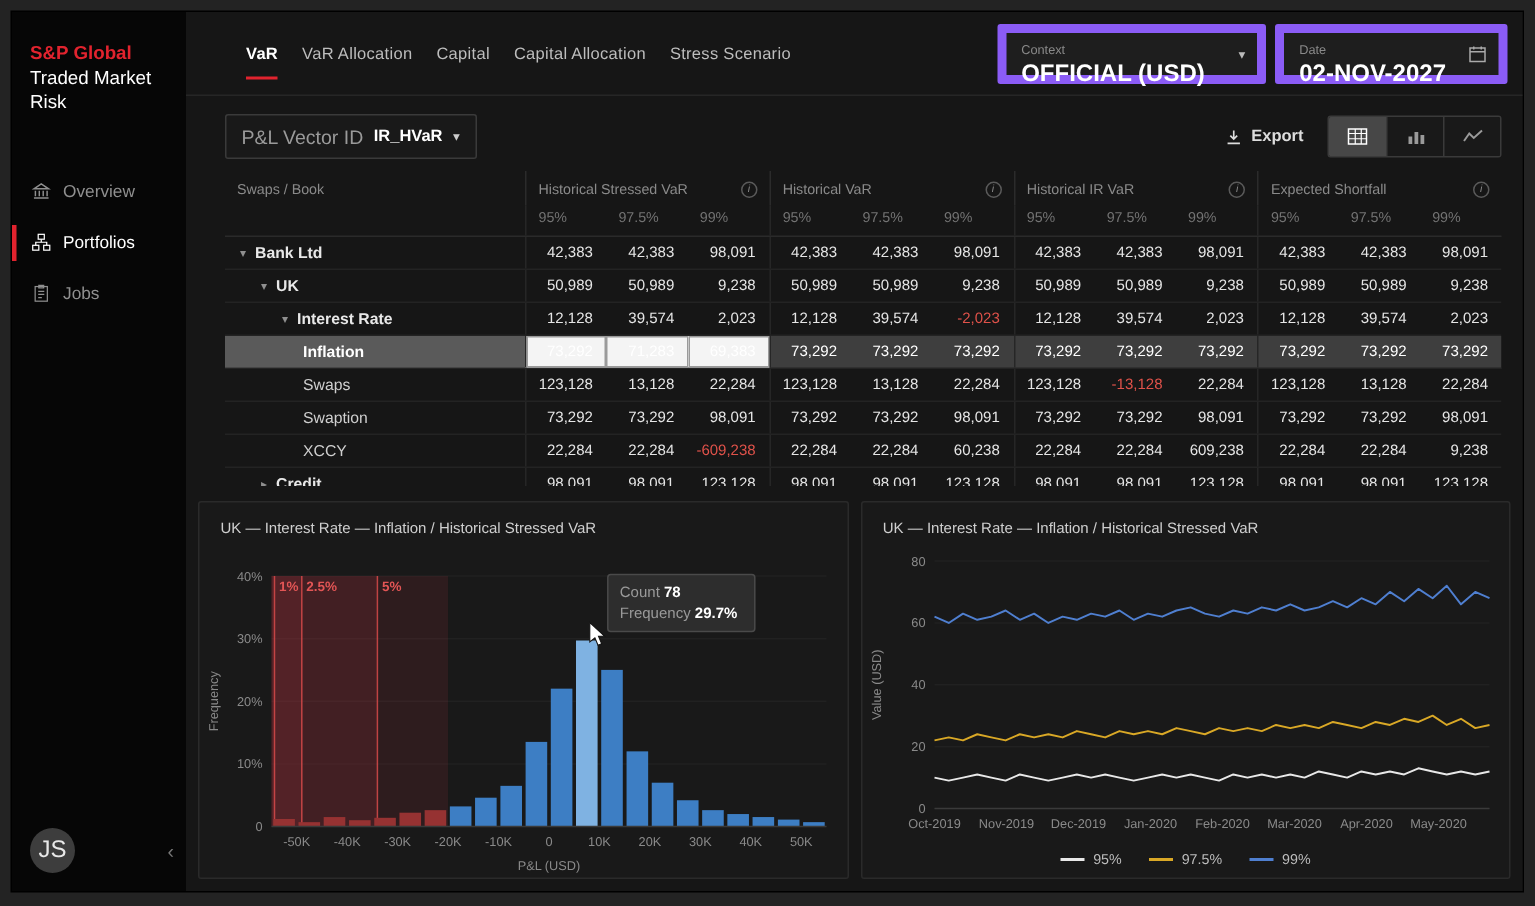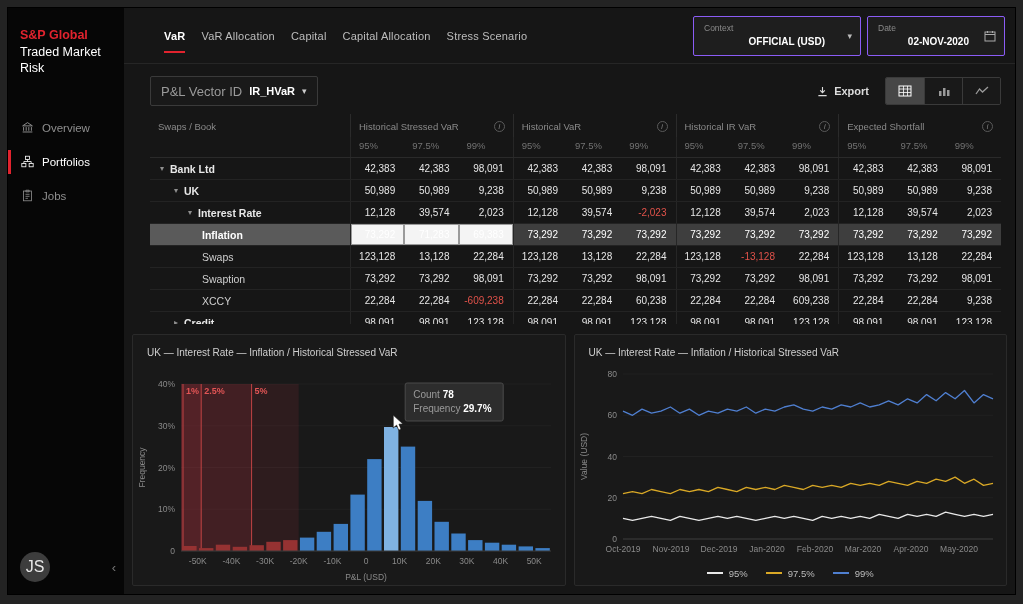--- a/index.html
+++ b/index.html
@@ -21,24 +21,24 @@
   .collapse{color:#777;font-size:13px;cursor:pointer}
 
   
   .main{flex:1;display:flex;flex-direction:column;background:#161616;min-width:0}
   .hdr{height:56px;border-bottom:1px solid #262626;display:flex;align-items:center;padding:0 10px 0 40px;flex-shrink:0}
   .tabs{display:flex;gap:16px;align-items:center}
   .tab{font-size:11px;color:#bdbdbd;cursor:pointer;position:relative;padding:4px 0;letter-spacing:.2px}
   .tab.active .tl{color:#fff;font-weight:bold}
   .tab.active::after{content:'';position:absolute;left:0;right:0;bottom:-7px;height:2px;background:#e1232e}
   .hctl{margin-left:auto;display:flex;gap:6px}
-  .ctl{height:40px;background:#1e1e1e;border:1px solid #8b5cf6;border-radius:2px;padding:6px 26px 6px 10px;position:relative;min-width:138px;cursor:pointer}
+  .ctl{height:40px;background:#1e1e1e;border:6px solid #8b5cf6;border-radius:2px;padding:6px 26px 6px 10px;position:relative;min-width:138px;cursor:pointer}
   .ctl.wide{min-width:168px}
   .ctl .lbl{font-size:8.5px;color:#8a8a8a}
-  .ctl .val{font-size:10px;color:#fff;font-weight:bold;margin-top:3px;white-space:nowrap}
+  .ctl .val{font-size:16px;color:#fff;font-weight:bold;margin-top:3px;white-space:nowrap}
   .ctl .tail{position:absolute;right:8px;top:50%;transform:translateY(-50%);color:#bbb;font-size:9px;display:flex;align-items:center}
 
   
   .toolbar{height:46px;display:flex;align-items:center;padding:8px 14px 0 26px;flex-shrink:0}
   .vec{display:flex;align-items:center;gap:7px;border:1px solid #3a3a3a;background:#191919;border-radius:2px;height:30px;padding:0 10px;cursor:pointer}
   .vec .vl{font-size:13px;color:#9a9a9a}
   .vec .vv{font-size:11px;color:#fff;font-weight:bold}
   .vec .caret{font-size:9px;color:#ccc}
   .tb-right{margin-left:auto;display:flex;align-items:center;gap:16px}
   .export{display:flex;align-items:center;gap:6px;color:#ddd;font-size:11px;cursor:pointer;font-weight:bold}
@@ -133,21 +133,21 @@
         <div class="tab"><span class="tl">Stress Scenario</span></div>
       </div>
       <div class="hctl">
         <div class="ctl wide">
           <div class="lbl">Context</div>
           <div class="val">OFFICIAL (USD)</div>
           <div class="tail">▾</div>
         </div>
         <div class="ctl">
           <div class="lbl">Date</div>
-          <div class="val">02-NOV-2020</div>
+          <div class="val">02-NOV-2027</div>
           <div class="tail">
               <svg viewBox="0 0 12 12" width="12" height="12">
                 <rect x="1" y="2" width="10" height="9" stroke="#aaa" fill="none"></rect>
                 <path d="M1 4.5 H11 M3.5 1 v2 M8.5 1 v2" stroke="#aaa"></path>
               </svg>
             </div>
         </div>
       </div>
     </div>
 

